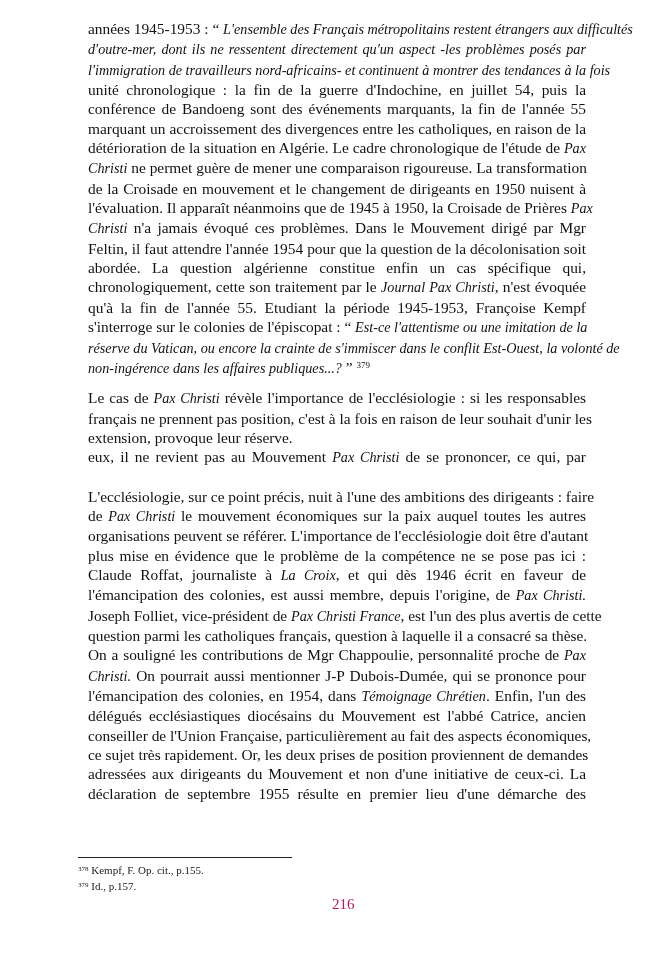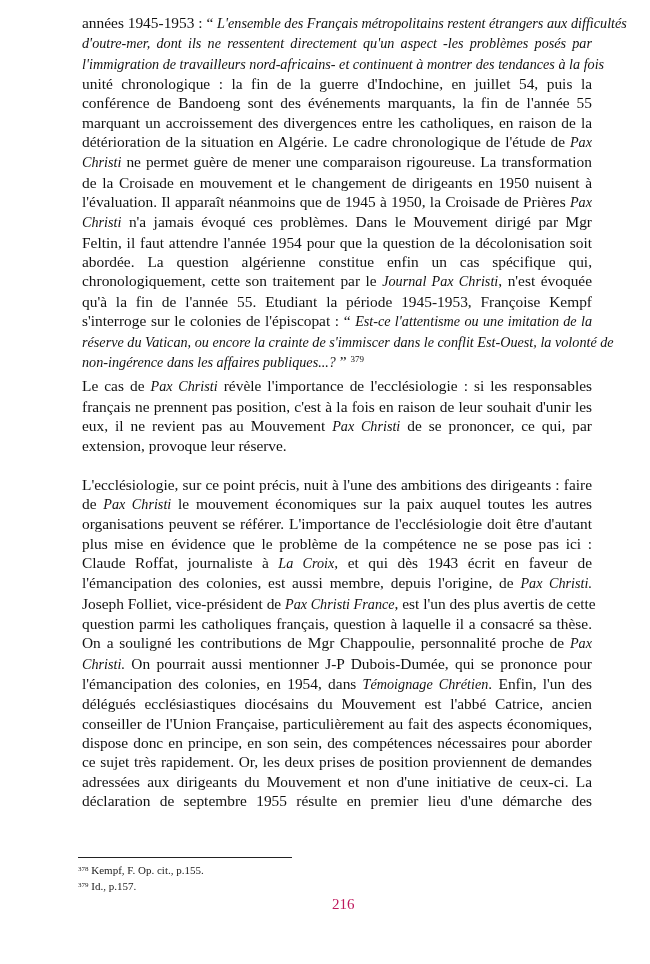--- a/index.html
+++ b/index.html
@@ -3,21 +3,21 @@
 <meta charset="utf-8">
 <style>
   html, body { margin: 0; padding: 0; background: #ffffff; }
   body { width: 650px; height: 964px; position: relative; overflow: hidden; }
   .page {
     position: absolute; left: 78px; top: 9px; width: 518px;
     font-family: "Liberation Serif", "DejaVu Serif", serif;
     font-size: 15.4px; line-height: 19.35px; color: #111;
     text-align: justify;
   }
-  .page p { margin: 4px; }
+  .page p { margin: 10px; }
   .page p.gap { margin-top: 19px; }
   .ln { display: block; text-align: justify; text-align-last: justify; white-space: nowrap; overflow: visible; }
   .ln.last { text-align-last: left; }
   .ln i { font-style: italic; font-size: 14.2px; }
   sup { font-size: 9px; line-height: 0; vertical-align: 5px; }
   .rule { position: absolute; left: 78px; top: 857px; width: 214px; border-top: 1px solid #222; }
   .fn { position: absolute; left: 78px; font-family: "Liberation Serif", "DejaVu Serif", serif; font-size: 11px; color: #222; }
   .fn sup { font-size: 7px; vertical-align: 3px; }
   .pnum { position: absolute; left: 332px; top: 896px; font-family: "Liberation Serif", "DejaVu Serif", serif; font-size: 15px; color: #be185d; }
 </style>
@@ -41,38 +41,37 @@
       <span class="ln"><span>abordée. La question algérienne constitue enfin un cas spécifique qui,</span></span>
       <span class="ln"><span>chronologiquement, cette son traitement par le </span><i>Journal Pax Christi</i><span>, n'est évoquée</span></span>
       <span class="ln"><span>qu'à la fin de l'année 55. Etudiant la période 1945-1953, Françoise Kempf</span></span>
       <span class="ln"><span>s'interroge sur le colonies de l'épiscopat : “ </span><i>Est-ce l'attentisme ou une imitation de la</i></span>
       <span class="ln"><i>réserve du Vatican, ou encore la crainte de s'immiscer dans le conflit Est-Ouest, la volonté de</i></span>
       <span class="ln last"><i>non-ingérence dans les affaires publiques...?</i><span> ” </span><sup>379</sup></span>
     </p>
   <p>
       <span class="ln"><span>Le cas de </span><i>Pax Christi</i><span> révèle l'importance de l'ecclésiologie : si les responsables</span></span>
       <span class="ln"><span>français ne prennent pas position, c'est à la fois en raison de leur souhait d'unir les</span></span>
+      <span class="ln last"><span>extension, provoque leur réserve.</span></span>
       <span class="ln"><span>eux, il ne revient pas au Mouvement </span><i>Pax Christi</i><span> de se prononcer, ce qui, par</span></span>
-      <span class="ln last"><span>extension, provoque leur réserve.</span></span>
     </p>
   <p class="gap">
       <span class="ln"><span>L'ecclésiologie, sur ce point précis, nuit à l'une des ambitions des dirigeants : faire</span></span>
       <span class="ln"><span>de </span><i>Pax Christi</i><span> le mouvement économiques sur la paix auquel toutes les autres</span></span>
       <span class="ln"><span>organisations peuvent se référer. L'importance de l'ecclésiologie doit être d'autant</span></span>
       <span class="ln"><span>plus mise en évidence que le problème de la compétence ne se pose pas ici :</span></span>
-      <span class="ln"><span>Claude Roffat, journaliste à </span><i>La Croix</i><span>, et qui dès 1943 écrit en faveur de</span></span>
+      <span class="ln"><span>Claude Roffat, journaliste à </span><i>La Croix</i><span>, et qui dès 1946 écrit en faveur de</span></span>
       <span class="ln"><span>l'émancipation des colonies, est aussi membre, depuis l'origine, de </span><i>Pax Christi.</i></span>
       <span class="ln"><span>Joseph Folliet, vice-président de </span><i>Pax Christi France</i><span>, est l'un des plus avertis de cette</span></span>
       <span class="ln"><span>question parmi les catholiques français, question à laquelle il a consacré sa thèse.</span></span>
       <span class="ln"><span>On a souligné les contributions de Mgr Chappoulie, personnalité proche de </span><i>Pax</i></span>
       <span class="ln"><i>Christi.</i><span> On pourrait aussi mentionner J-P Dubois-Dumée, qui se prononce pour</span></span>
       <span class="ln"><span>l'émancipation des colonies, en 1954, dans </span><i>Témoignage Chrétien</i><span>. Enfin, l'un des</span></span>
       <span class="ln"><span>délégués ecclésiastiques diocésains du Mouvement est l'abbé Catrice, ancien</span></span>
       <span class="ln"><span>conseiller de l'Union Française, particulièrement au fait des aspects économiques,</span></span>
-      <span class="ln"><span>dispose donc en principe, en son sein, des compétences nécessaires pour aborder</span></span>
       <span class="ln"><span>ce sujet très rapidement. Or, les deux prises de position proviennent de demandes</span></span>
       <span class="ln"><span>adressées aux dirigeants du Mouvement et non d'une initiative de ceux-ci. La</span></span>
       <span class="ln"><span>déclaration de septembre 1955 résulte en premier lieu d'une démarche des</span></span>
     </p>
 </div>
 
 <div class="rule"></div>
 
 <div class="fn" style="top:864px">
   <sup>378</sup>

